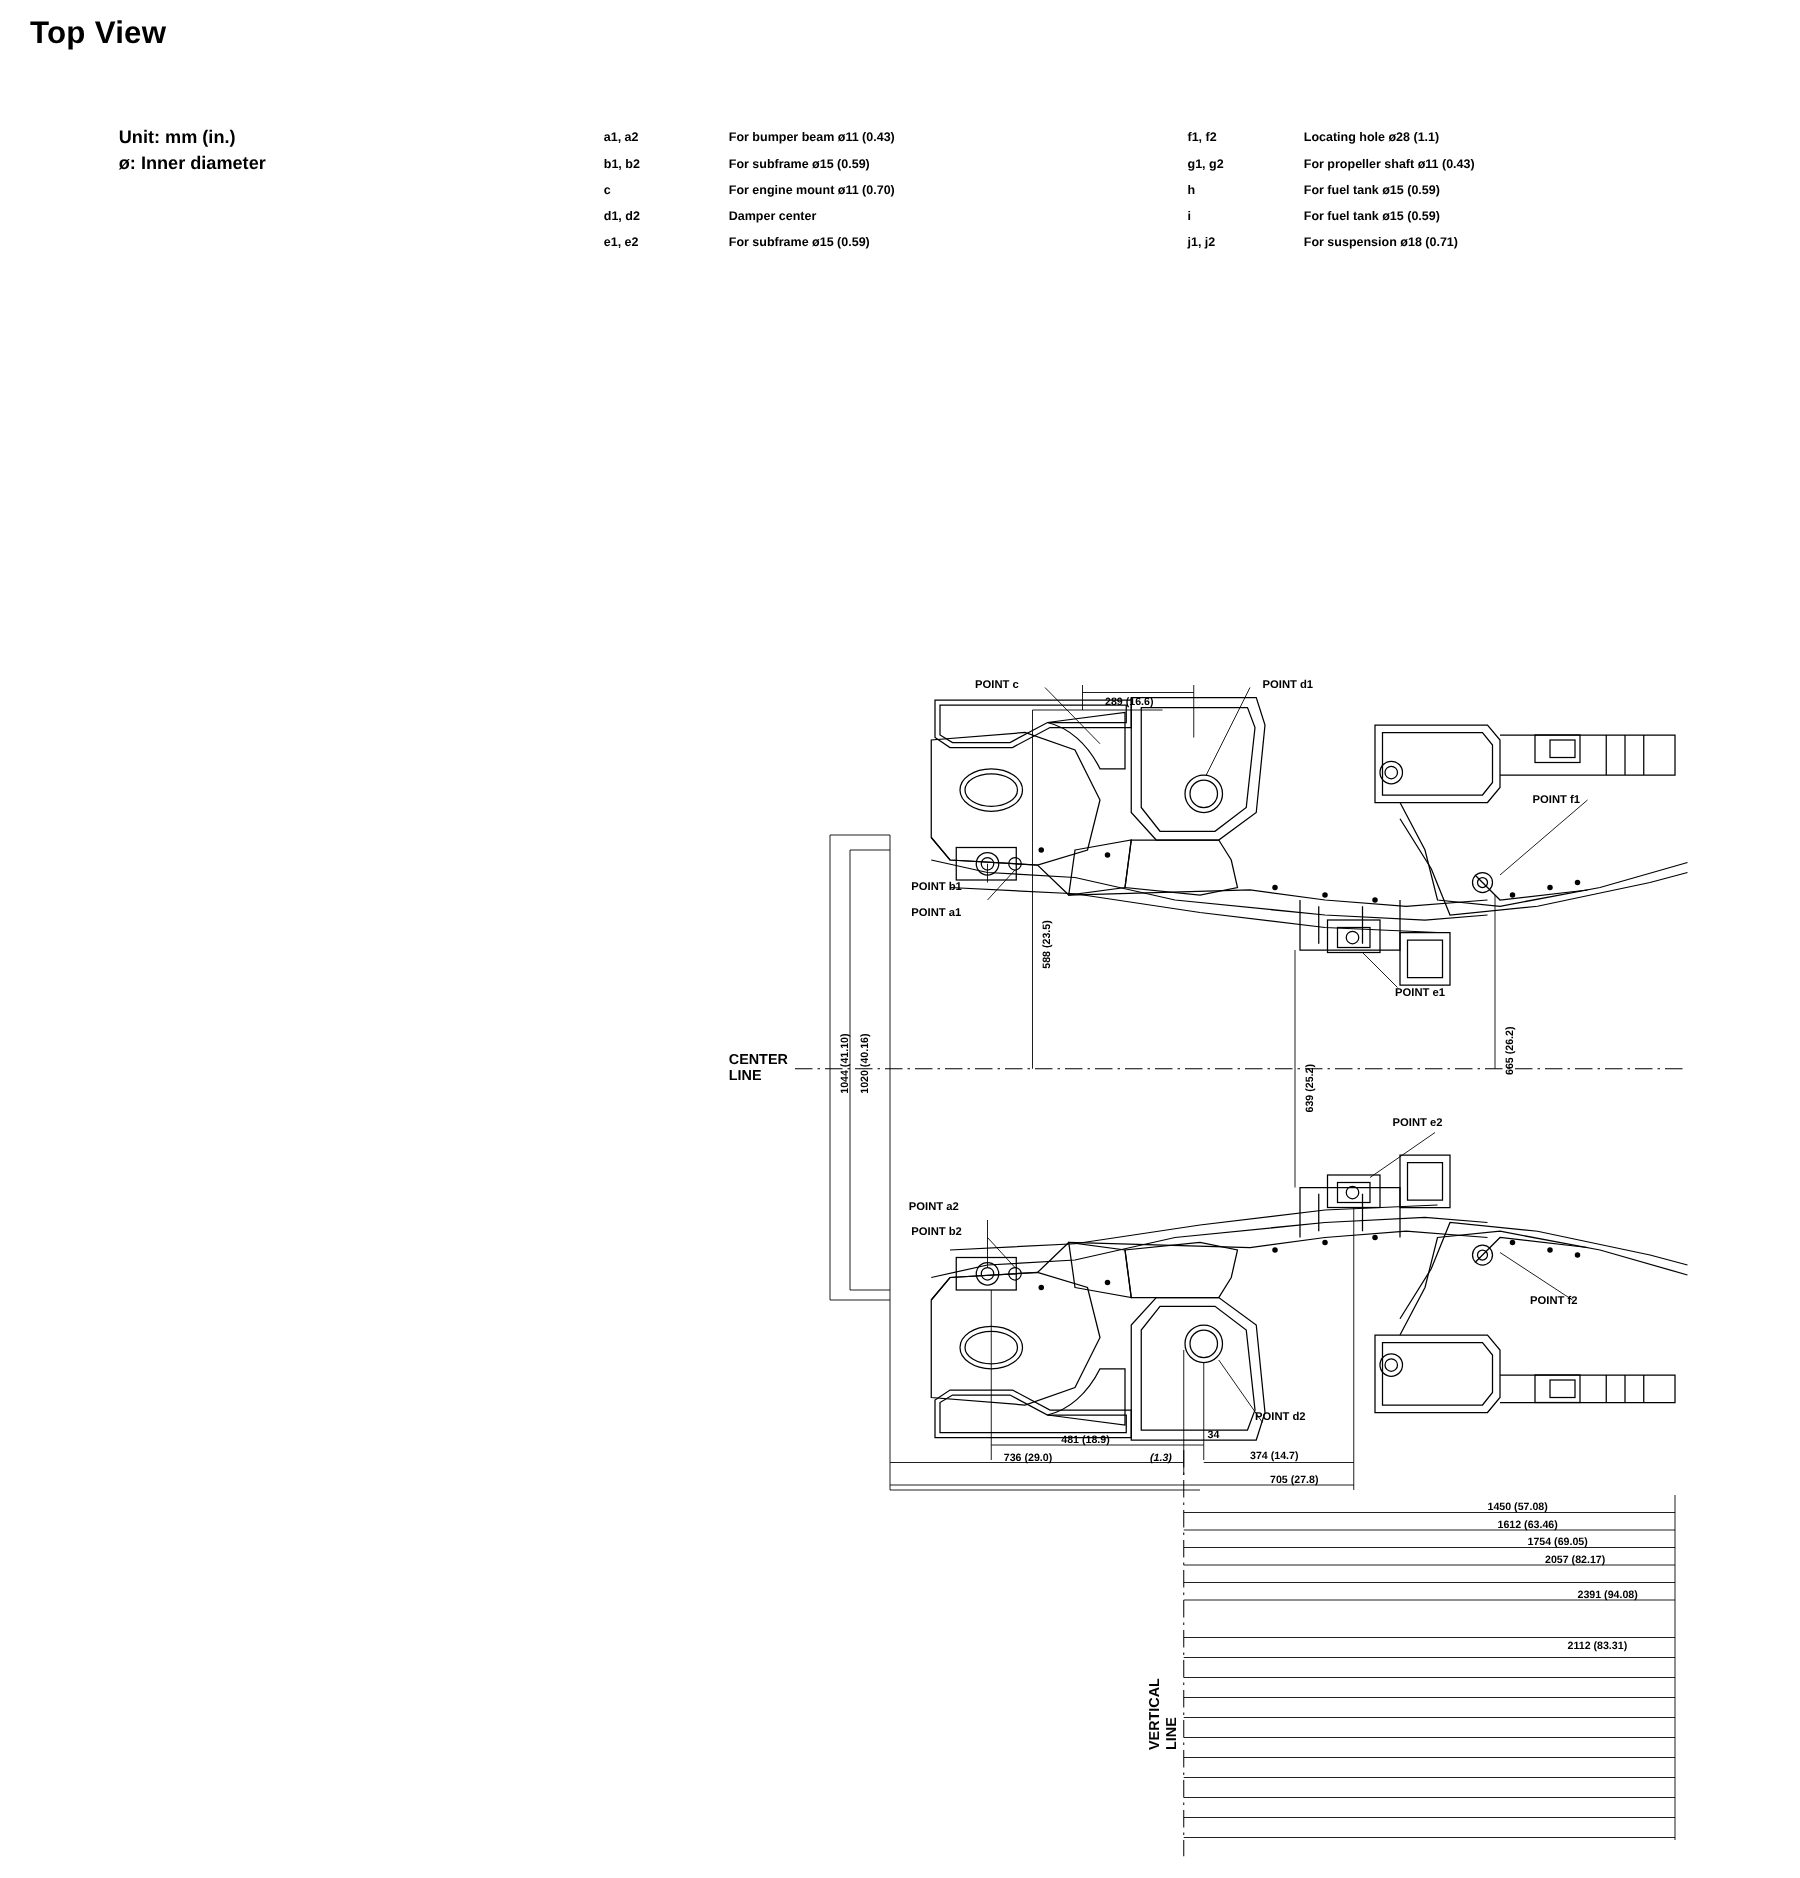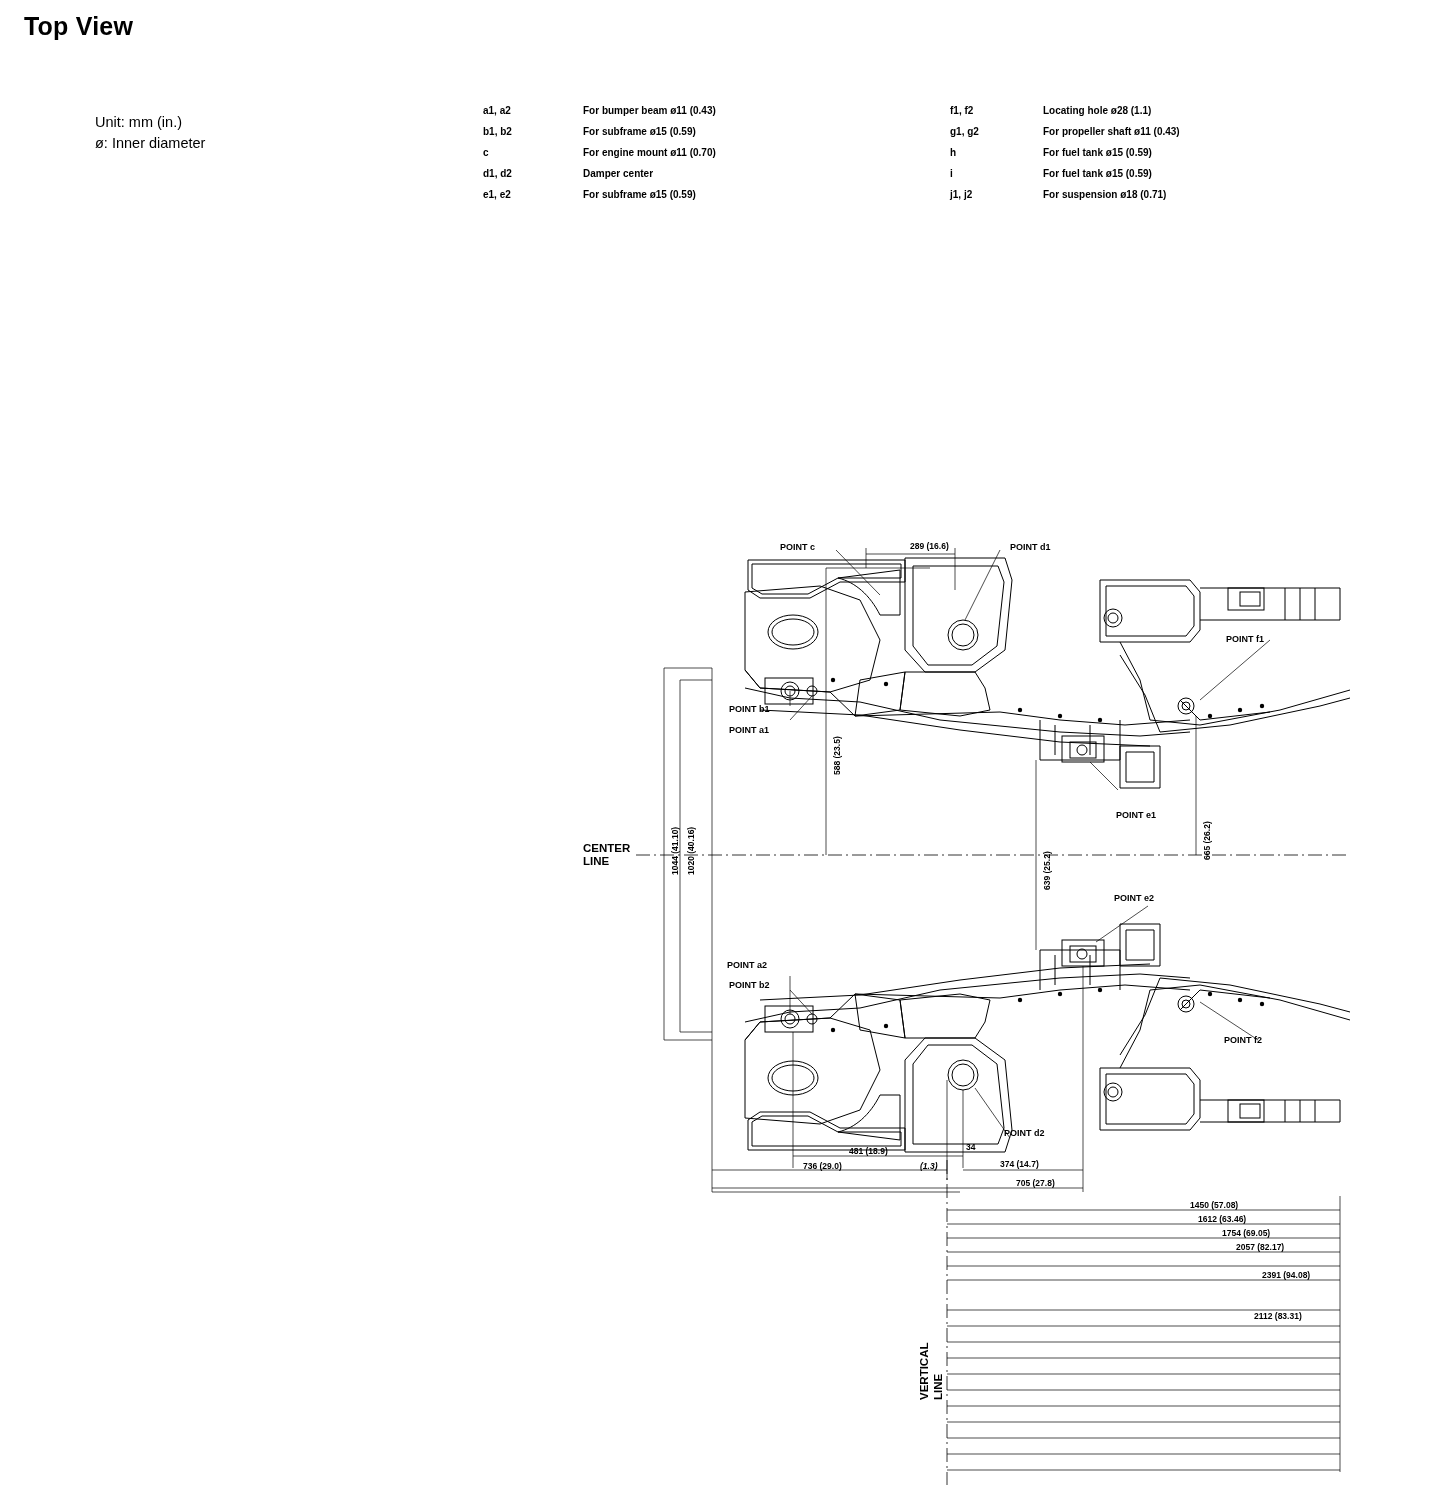--- a/index.html
+++ b/index.html
@@ -25,23 +25,22 @@
     font-weight: bold;
     letter-spacing: 0.2px;
   }
 
   
   .unit-block {
     position: absolute;
     left: 95px;
     top: 100px;
     font-size: 14.5px;
-    font-weight: normal;
+    font-weight: bold;
     line-height: 21px;
-    margin-top: 12px;
   }
 
   .legend-col {
     position: absolute;
     top: 100px;
     font-size: 10px;
     font-weight: bold;
     line-height: 21px;
   }
   #legend-col-1 { left: 483px; }
@@ -337,28 +336,28 @@
   </div>
   <div class="axis-label rot90" style="left:932px; top:880px;">
     <span>LINE</span>
   </div>
 
   <div class="pt-label" style="left:780px; top:22px;">POINT c</div>
   <div class="pt-label" style="left:1010px; top:22px;">POINT d1</div>
   <div class="pt-label" style="left:1226px; top:114px;">POINT f1</div>
   <div class="pt-label" style="left:729px; top:184px;">POINT b1</div>
   <div class="pt-label" style="left:729px; top:205px;">POINT a1</div>
-  <div class="pt-label" style="left:1116px; top:269px;margin-top:21px;">POINT e1</div>
+  <div class="pt-label" style="left:1116px; top:269px;">POINT e1</div>
   <div class="pt-label" style="left:1114px; top:373px;">POINT e2</div>
   <div class="pt-label" style="left:727px; top:440px;">POINT a2</div>
   <div class="pt-label" style="left:729px; top:460px;">POINT b2</div>
   <div class="pt-label" style="left:1224px; top:515px;">POINT f2</div>
   <div class="pt-label" style="left:1004px; top:608px;">POINT d2</div>
 
-  <div class="dim-label" style="left:884px; top:21px;margin-left:26px;">289 (16.6)</div>
+  <div class="dim-label" style="left:884px; top:36px;">289 (16.6)</div>
 
   <div class="dim-label rot90" style="left:832px; top:255px;">588 (23.5)</div>
   <div class="dim-label rot90" style="left:670px; top:355px;">1044 (41.10)</div>
   <div class="dim-label rot90" style="left:686px; top:355px;">1020 (40.16)</div>
   <div class="dim-label rot90" style="left:1042px; top:370px;">639 (25.2)</div>
   <div class="dim-label rot90" style="left:1202px; top:340px;">665 (26.2)</div>
 
   <div class="dim-label" style="left:849px; top:626px;text-align:center;">481 (18.9)</div>
   <div class="dim-label" style="left:803px; top:641px;">736 (29.0)</div>
   <div class="dim-label" style="left:966px; top:622px;">34</div>

